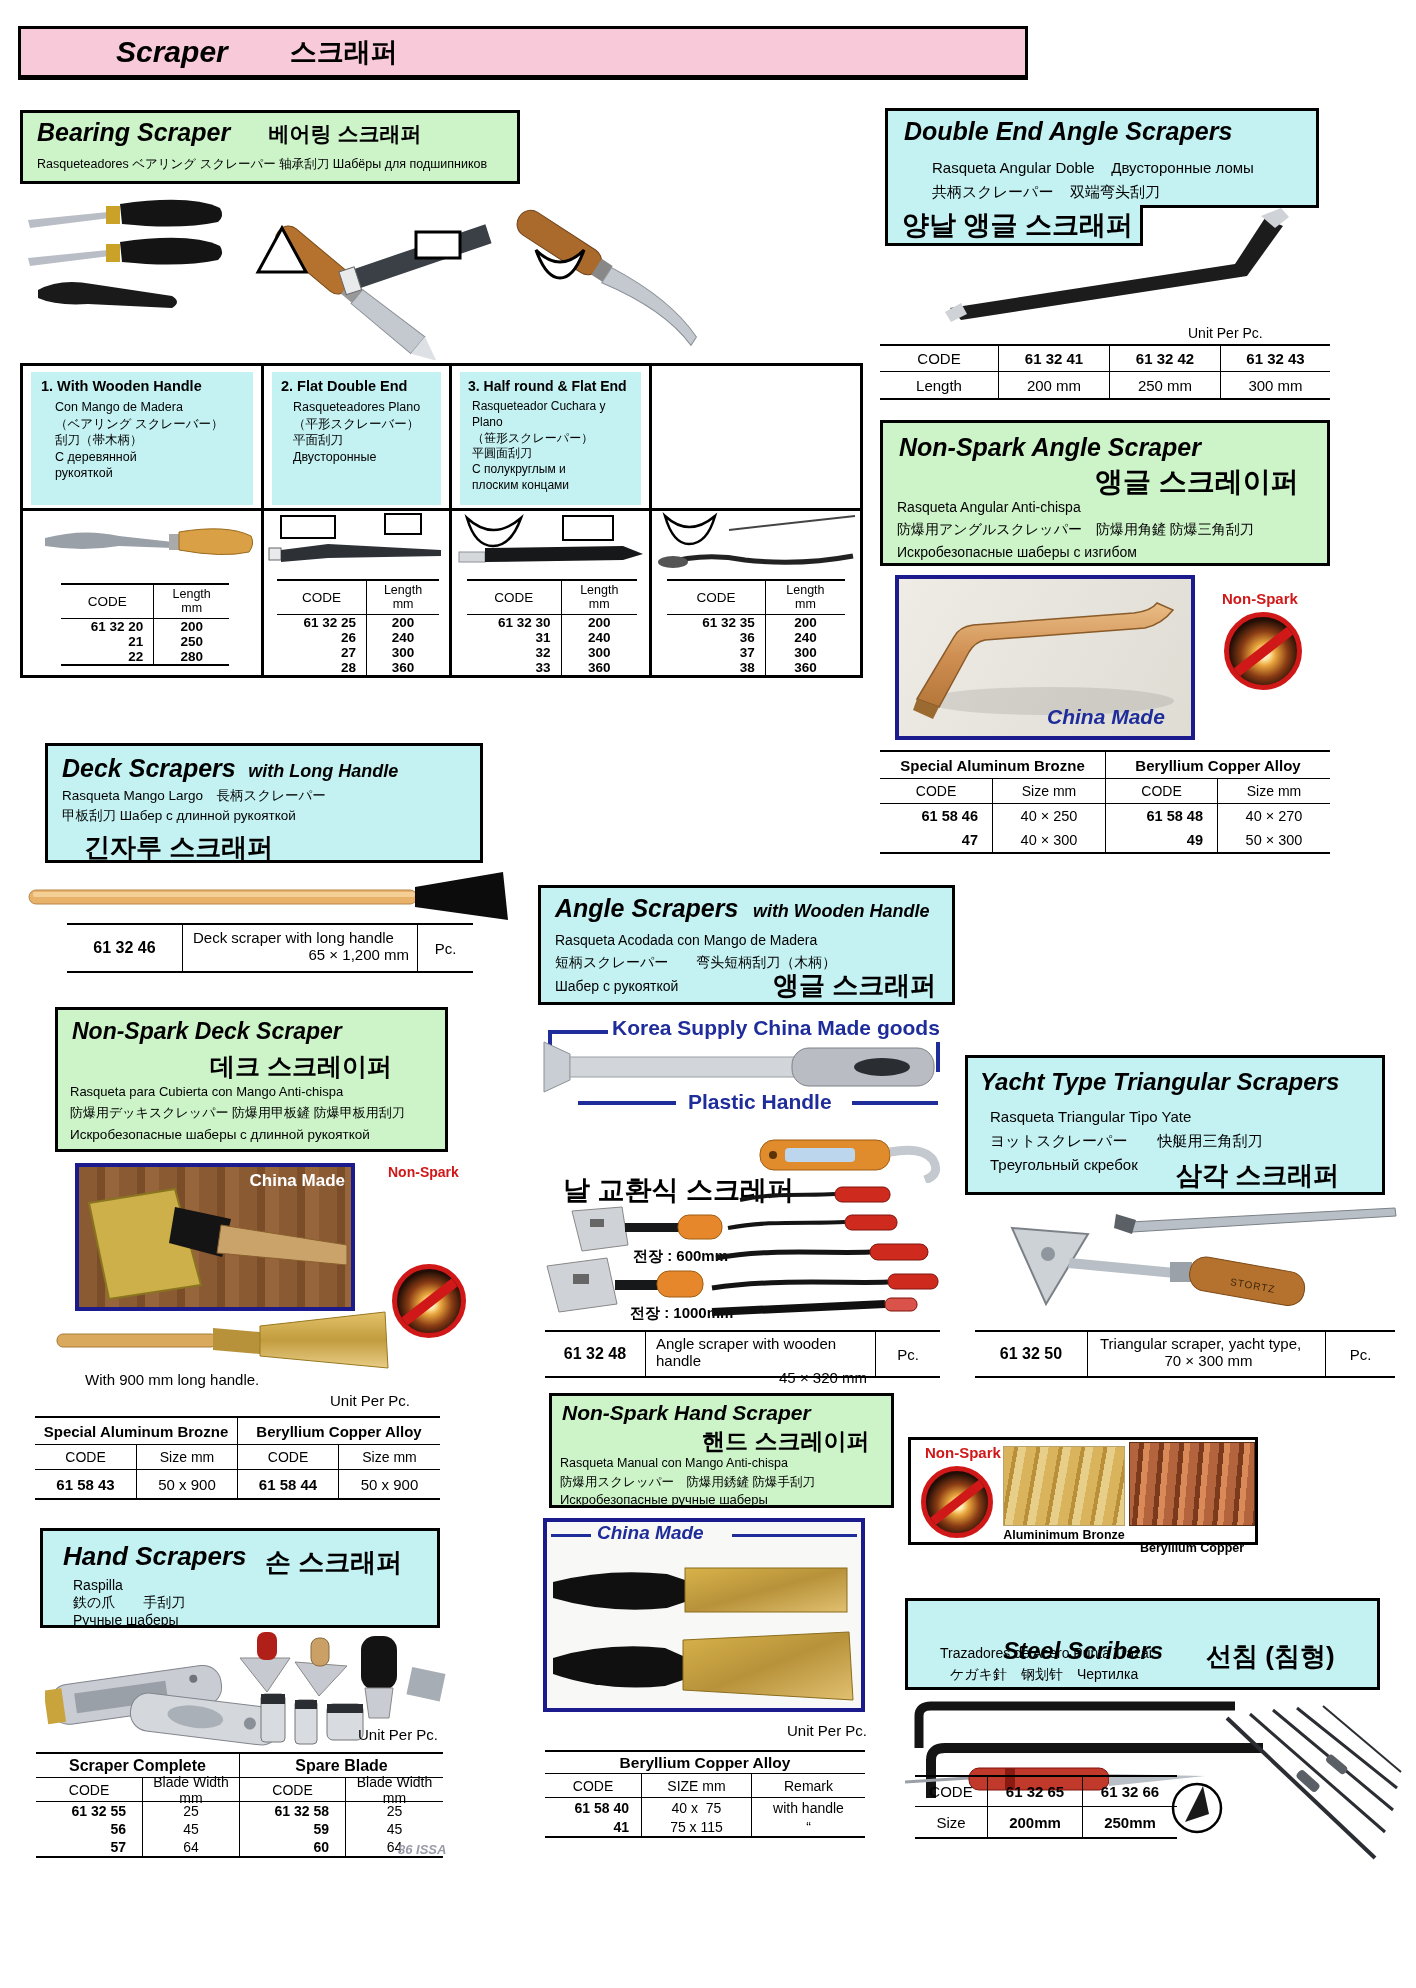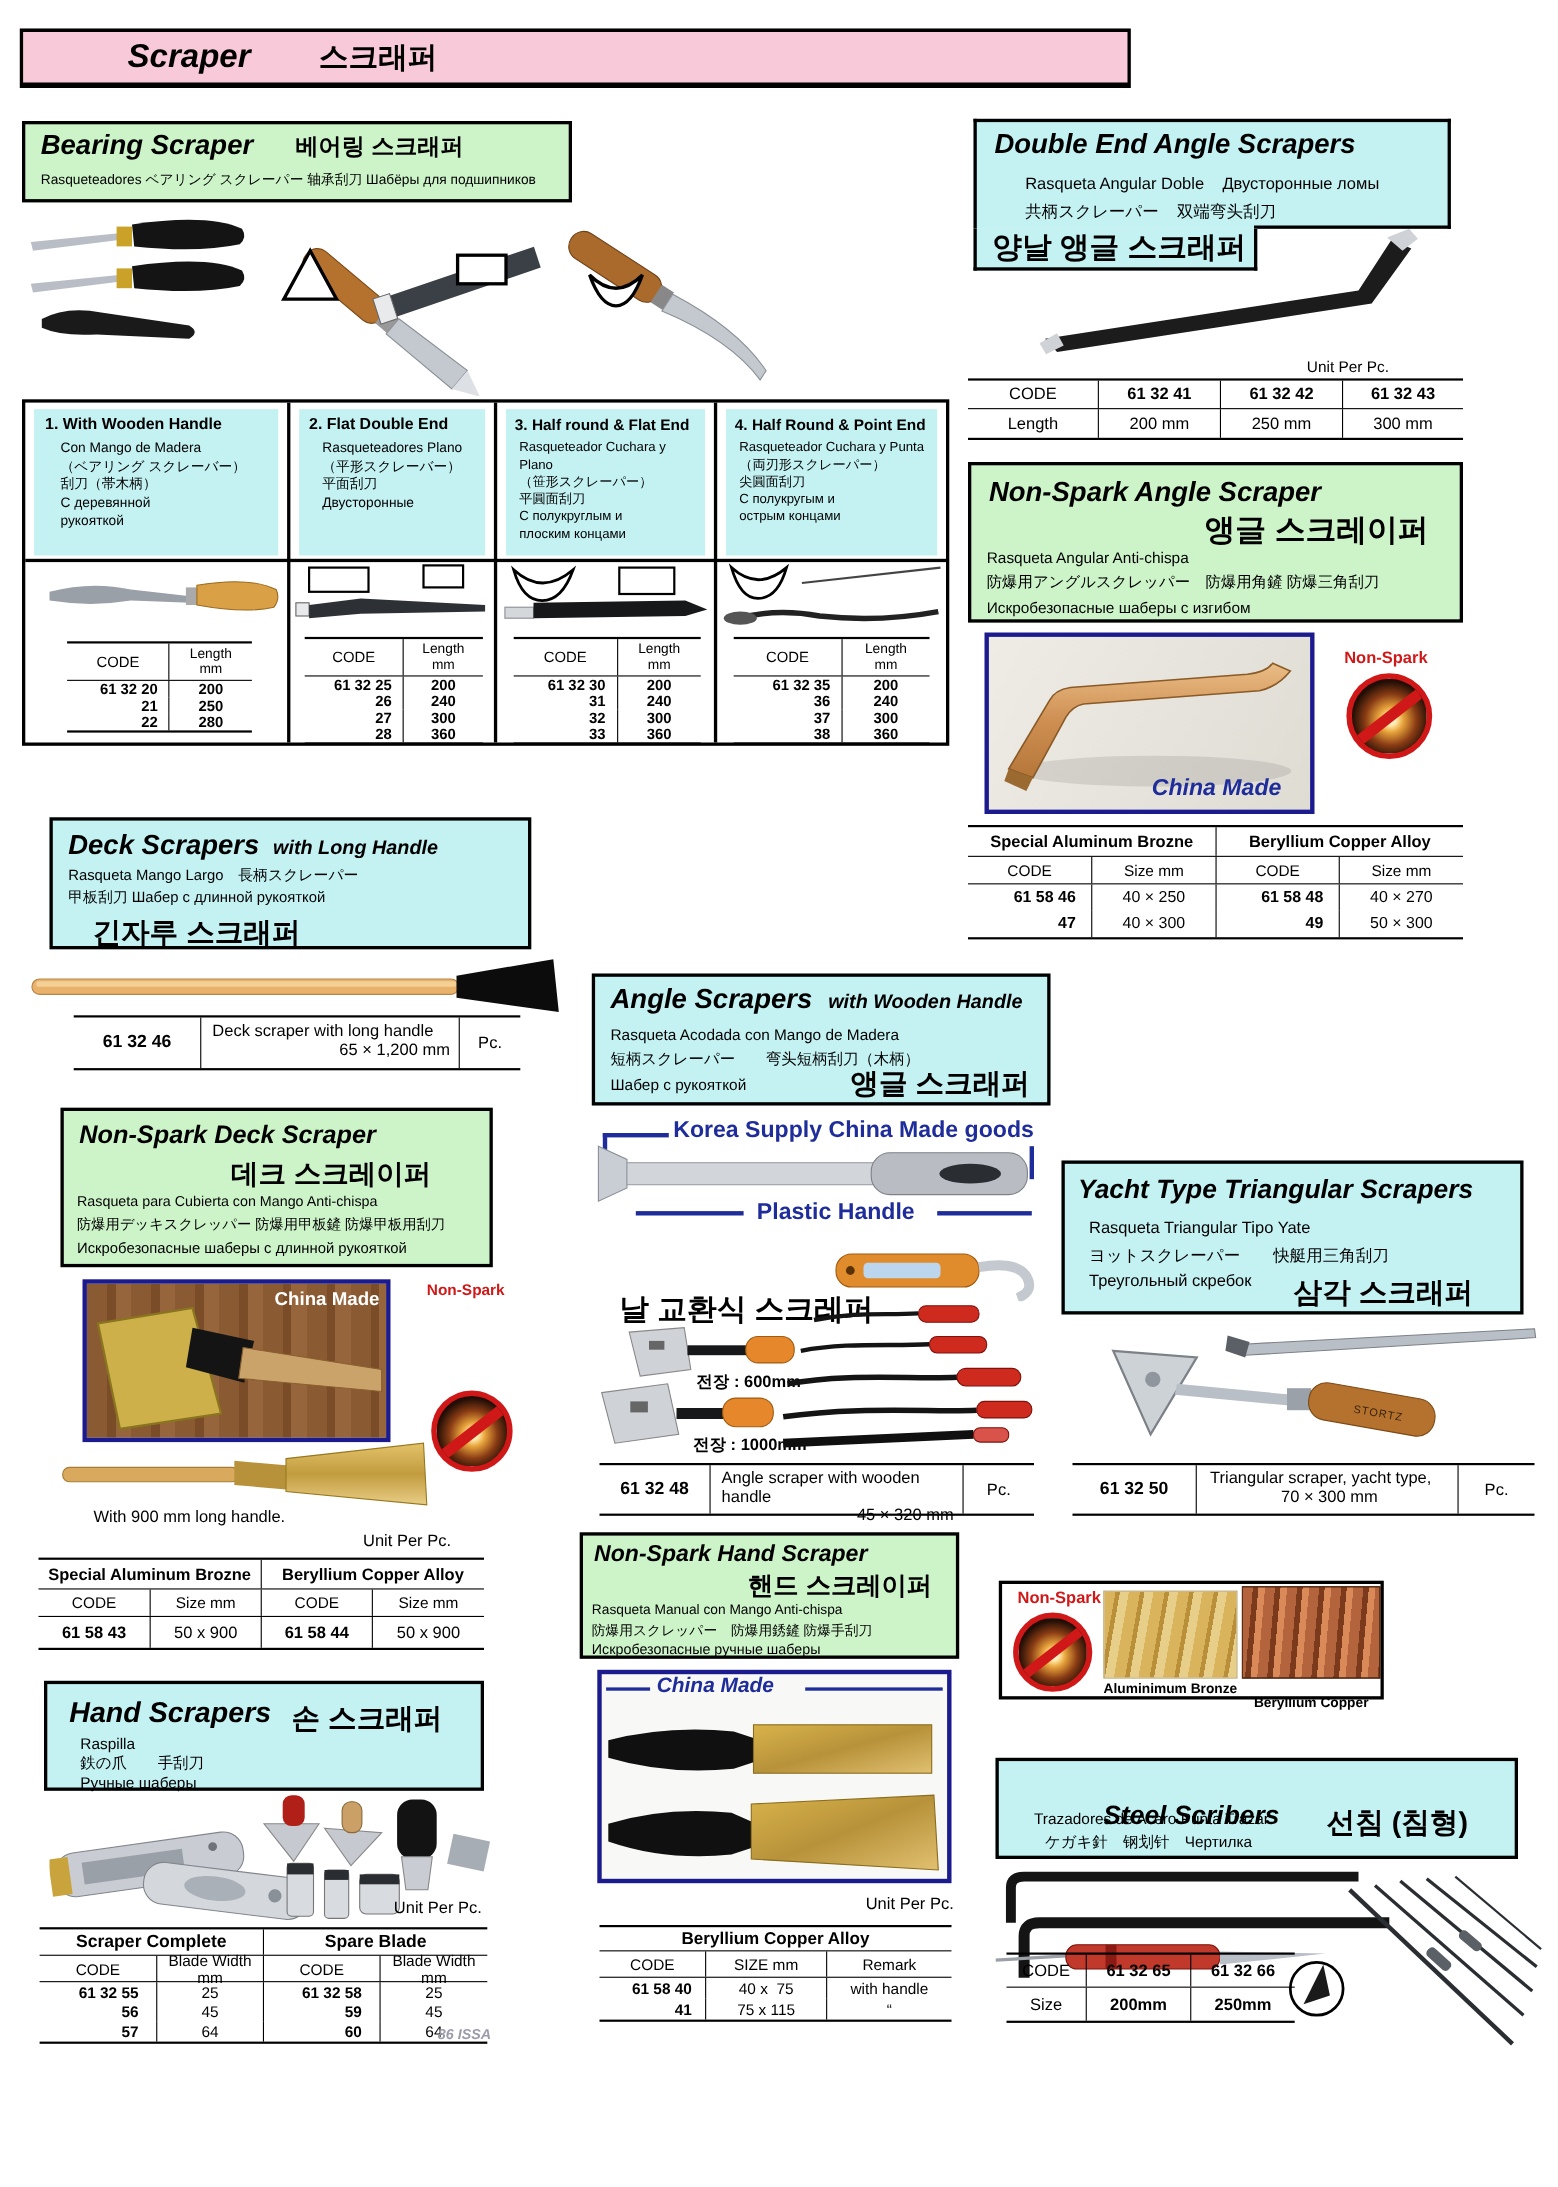--- a/index.html
+++ b/index.html
@@ -101,30 +101,20 @@
     <div class="abs cyan" style="left:437px;top:6px;width:181px;height:133px;padding:6px 8px;">
       <div class="kb" style="font-size:14px;margin-bottom:5px;">3.  Half round &amp; Flat End</div>
       <div style="padding-left:4px;font-size:12px;line-height:1.32;">
         <div>Rasqueteador Cuchara y Plano</div>
         <div>（笹形スクレーパー）</div>
         <div>平圓面刮刀</div>
         <div>С полукруглым и</div>
         <div>плоским концами</div>
       </div>
     </div>
-    <div class="abs cyan" style="left:637px;top:6px;width:192px;height:133px;padding:6px 8px;">
-      <div class="kb" style="font-size:14px;margin-bottom:5px;">4.  Half Round &amp; Point End</div>
-      <div style="padding-left:4px;font-size:12px;line-height:1.32;">
-        <div>Rasqueteador Cuchara y Punta</div>
-        <div>（両刃形スクレーパー）</div>
-        <div>尖圓面刮刀</div>
-        <div>С полукругым и</div>
-        <div>острым концами</div>
-      </div>
-    </div>
 
     <svg class="abs" style="left:0;top:0;pointer-events:none;" width="837" height="309" viewBox="0 0 837 309">
       <path d="M22,172 Q60,162 96,170 L150,176 L150,182 L96,180 Q60,186 22,180 Z" fill="#9aa0a8"></path>
       <rect x="146" y="168" width="10" height="16" fill="#aaa"></rect>
       <path d="M156,166 Q204,158 228,170 Q232,178 226,186 Q200,192 156,184 Z" fill="#d9a045" stroke="#9a6a1e"></path>
       <rect x="258" y="150" width="54" height="22" fill="none" stroke="#000" stroke-width="2"></rect>
       <rect x="362" y="148" width="36" height="20" fill="none" stroke="#000" stroke-width="2"></rect>
       <rect x="246" y="182" width="12" height="12" fill="#e8eaec" stroke="#666"></rect>
       <polygon points="258,184 305,178 418,184 418,190 305,192 258,196" fill="#2d3136"></polygon>
       <path d="M444,152 Q470,176 498,152 Q488,180 470,180 Q452,180 444,152 Z" fill="#fff" stroke="#000" stroke-width="2.5"></path>
@@ -481,21 +471,21 @@
     <div class="tr" style="height:44px;">
       <div class="cell kb" style="width:112px;font-size:16px;">61 32 50</div>
       <div class="bl" style="width:238px;padding:3px 8px 0 12px;font-size:15px;">
         <div>Triangular scraper, yacht type,</div>
         <div style="text-align:center;">70 × 300 mm</div>
       </div>
       <div class="cell bl" style="width:70px;font-size:15px;">Pc.</div>
     </div>
   </div>
 
-  <div class="abs green bdr" style="left:527px;top:1393px;width:345px;height:115px;">
+  <div class="abs green bdr" style="left:549px;top:1393px;width:345px;height:115px;">
     <div class="ti" style="position:absolute;left:10px;top:5px;font-size:21px;">Non-Spark Hand Scraper</div>
     <div class="kb" style="position:absolute;left:150px;top:30px;font-size:23px;">핸드 스크레이퍼</div>
     <div style="position:absolute;left:8px;top:60px;font-size:12.5px;">Rasqueta Manual con Mango Anti-chispa</div>
     <div style="position:absolute;left:8px;top:78px;font-size:12.5px;">防爆用スクレッパー　防爆用銹鏟 防爆手刮刀</div>
     <div style="position:absolute;left:8px;top:96px;font-size:13px;">Искробезопасные ручные шаберы</div>
   </div>
   <div class="abs" style="left:543px;top:1518px;width:322px;height:194px;border:4px solid #1b1b8e;background:#f8f8f6;">
     <div class="bluline" style="left:4px;top:12px;width:40px;height:3px;"></div>
     <div class="ti nav" style="position:absolute;left:50px;top:0px;font-size:19px;">China Made</div>
     <div class="bluline" style="left:185px;top:12px;width:125px;height:3px;"></div>

